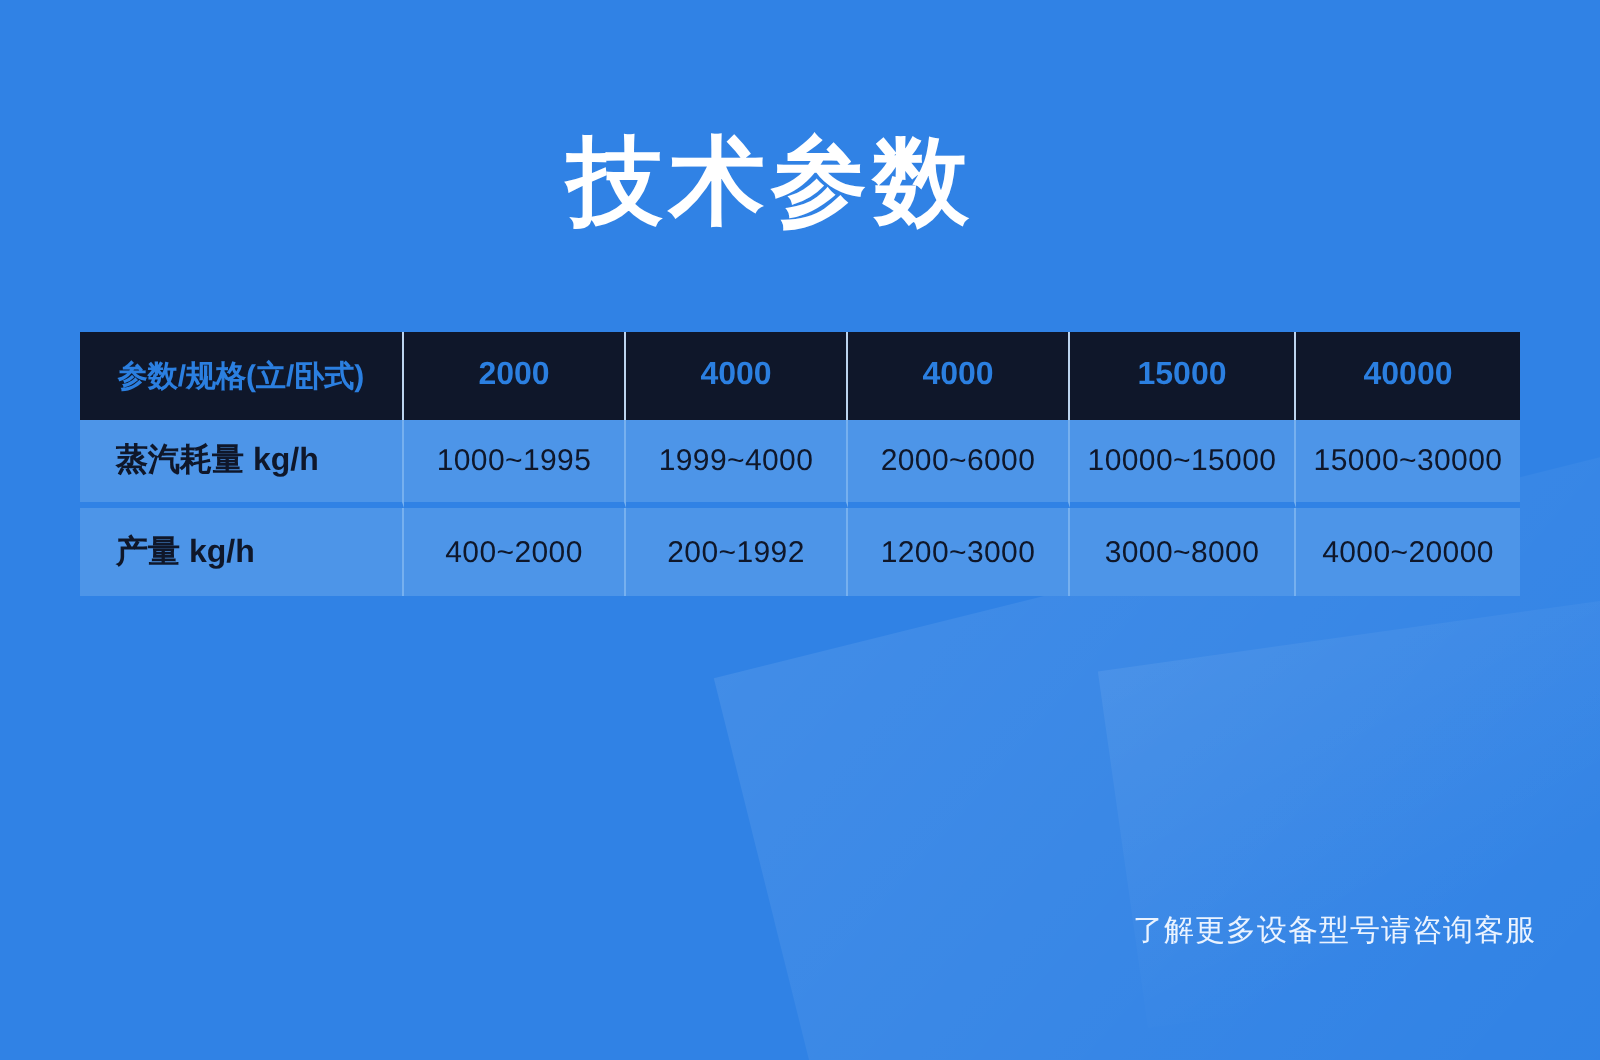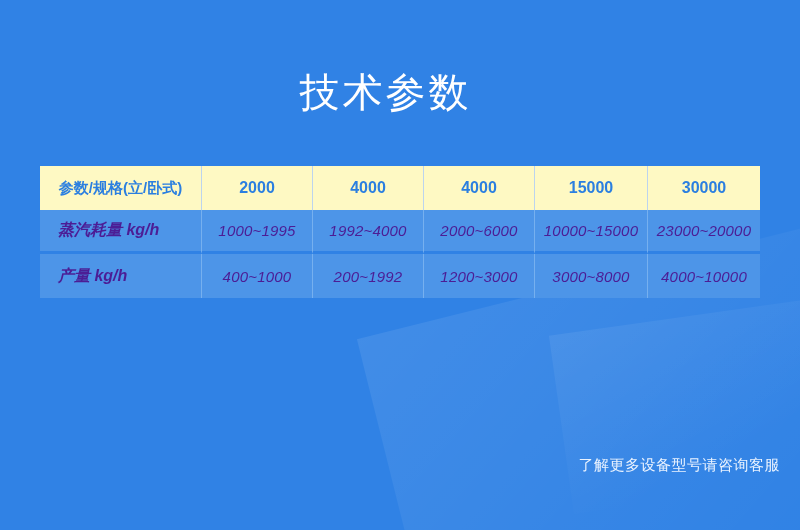--- a/index.html
+++ b/index.html
@@ -44,22 +44,22 @@
     pointer-events: none;
   }
 
   .title {
     position: absolute;
     left: 0;
     top: 66px;
     width: 771px;
     text-align: center;
     color: #ffffff;
-    font-size: 40px;
-    font-weight: normal;
+    font-size: 48px;
+    font-weight: bold;
     letter-spacing: 3px;
     line-height: 52px;
   }
 
   .table-wrap {
     position: absolute;
     left: 40px;
     top: 166px;
     width: 720px;
   }
@@ -82,58 +82,57 @@
   table.spec td {
     height: 44px;
     padding: 0 4px;
     text-align: center;
     vertical-align: middle;
     box-sizing: border-box;
   }
 
   
   thead tr th {
-    background: #fef9c3;
+    background: #0f172a;
     color: #2b7fe0;
     font-size: 16px;
     font-weight: bold;
     border-right: 1px solid #bcd4ee;
   }
   thead tr th:last-child { border-right: none; }
   thead tr th.lead {
     font-size: 15px;
   }
 
   
   tbody tr td {
     background: #4d95e8;
-    color: #4c1d95;
+    color: #0f172a;
     font-size: 15px;
     border-right: 1px solid #76b0ef;
     border-bottom: 3px solid #3082e5;
-    font-style: italic;
   }
   tbody tr td:last-child { border-right: none; }
   tbody tr:last-child td { border-bottom: none; }
 
   tbody tr td.rowhead {
     font-weight: bold;
     font-size: 16px;
     text-align: left;
     padding-left: 18px;
   }
 
   tbody tr td.val {
     font-weight: normal;
     letter-spacing: 0.2px;
   }
 
   .footnote {
     position: absolute;
-    right: 20px;
+    right: 32px;
     top: 456px;
     color: #eaf3ff;
     font-size: 15px;
     letter-spacing: 0.5px;
   }
 </style>
 </head>
 <body>
 
 <div class="page">
@@ -153,39 +152,39 @@
           <col class="c4">
           <col class="c5">
       </colgroup>
       <thead>
         <tr>
           <th class="lead">参数/规格(立/卧式)</th>
           <th>2000</th>
           <th>4000</th>
           <th>4000</th>
           <th>15000</th>
-          <th>30000</th>
+          <th>40000</th>
         </tr>
       </thead>
       <tbody>
         <tr>
           <td class="rowhead">蒸汽耗量 kg/h</td>
           <td class="val">1000~1995</td>
-          <td class="val">1992~4000</td>
+          <td class="val">1999~4000</td>
           <td class="val">2000~6000</td>
           <td class="val">10000~15000</td>
-          <td class="val">23000~20000</td>
+          <td class="val">15000~30000</td>
         </tr>
         <tr>
           <td class="rowhead">产量 kg/h</td>
-          <td class="val">400~1000</td>
+          <td class="val">400~2000</td>
           <td class="val">200~1992</td>
           <td class="val">1200~3000</td>
           <td class="val">3000~8000</td>
-          <td class="val">4000~10000</td>
+          <td class="val">4000~20000</td>
         </tr>
       </tbody>
     </table>
   </div>
 
   <div class="footnote">了解更多设备型号请咨询客服</div>
 
 </div>
 
 </body></html>

